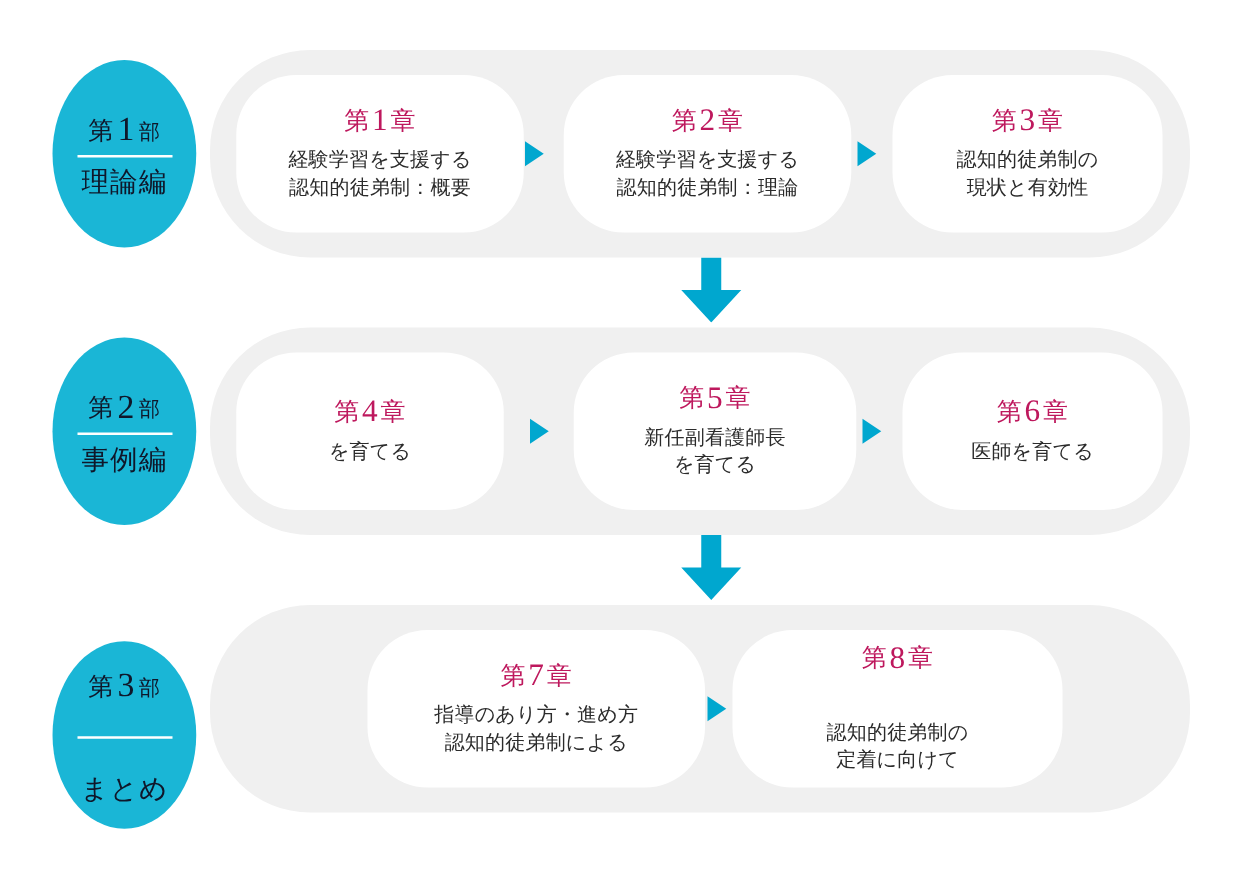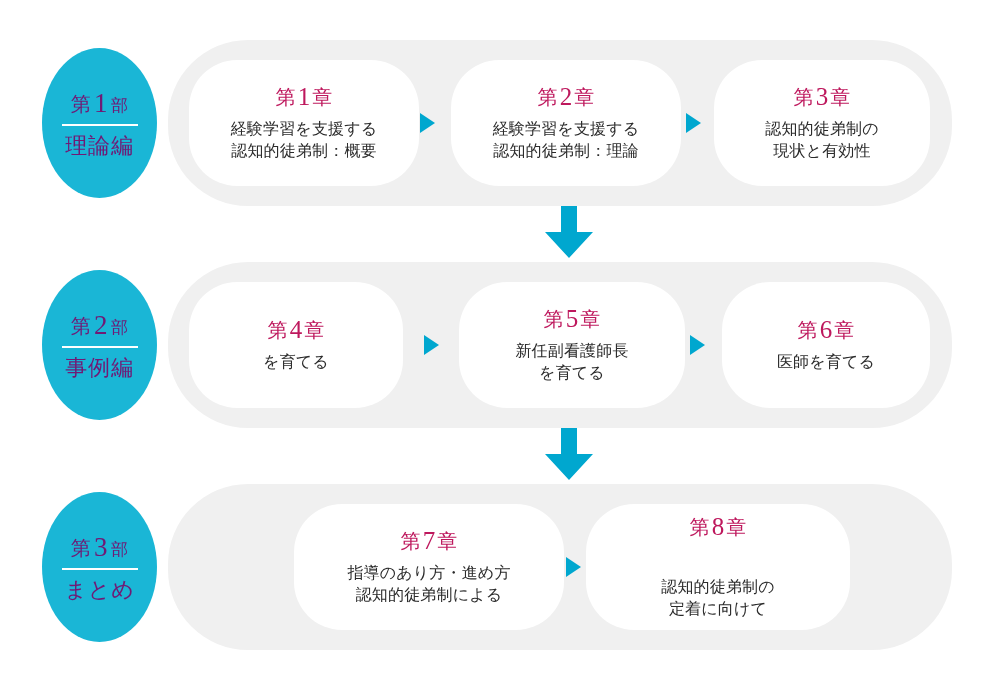--- a/index.html
+++ b/index.html
@@ -32,21 +32,21 @@
 
   
   .part-circle {
     position: absolute;
     background: #1ab6d6;
     border-radius: 50%;
     display: flex;
     flex-direction: column;
     align-items: center;
     justify-content: center;
-    color: #701a75;
+    color: #0f172a;
     z-index: 5;
   }
   .part-top {
     font-size: 20px;
     line-height: 1;
     letter-spacing: 0.02em;
     white-space: nowrap;
     padding-bottom: 7px;
   }
   .part-top .num {
@@ -218,21 +218,21 @@
   </div>
 
   <div class="arrow-down" style="left:541px; top:428px; width:56px; height:52px;">
     <svg width="56" height="52" viewBox="0 0 56 52" aria-hidden="true">
       <polygon points="20,0 36,0 36,26 52,26 28,52 4,26 20,26" fill="#00a7cf"></polygon>
     </svg>
   </div>
 
   <div class="band" style="left:168px; top:484px; width:784px; height:166px;"></div>
 
-  <div class="part-circle" style="left:42px; top:492px; width:115px; height:150px;">
+  <div class="part-circle" style="left:42px; top:513px; width:115px; height:150px;gap:20px;">
     <div class="part-top">
       <span>第</span><span class="num">3</span><span class="sub">部</span>
     </div>
     <div class="part-rule"></div>
     <div class="part-bottom">まとめ</div>
   </div>
 
   <div class="pill" style="left:294px; top:504px; width:270px; height:126px;">
     <div class="pill-head">
       <span>第</span><span class="num">7</span><span>章</span>

